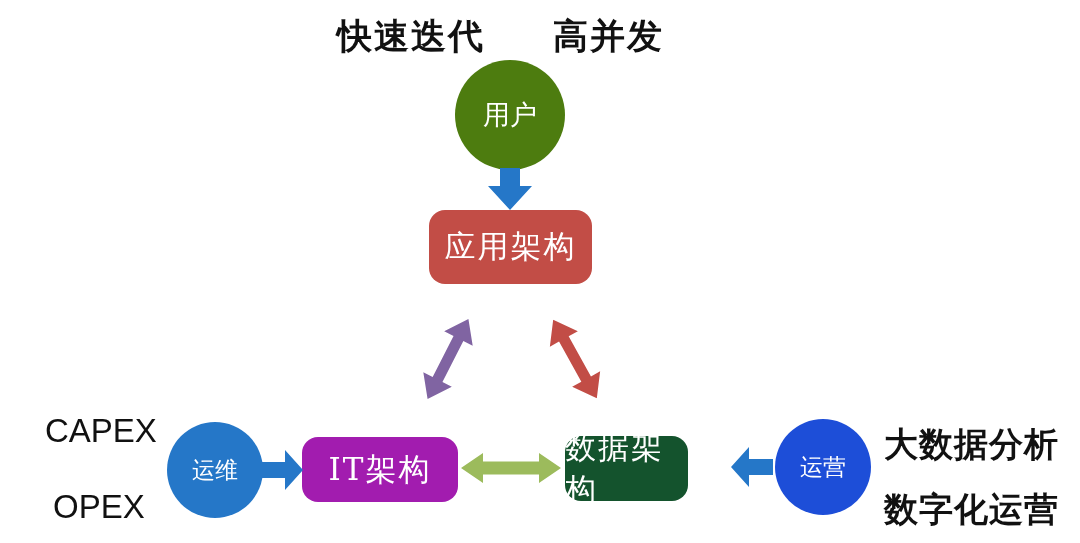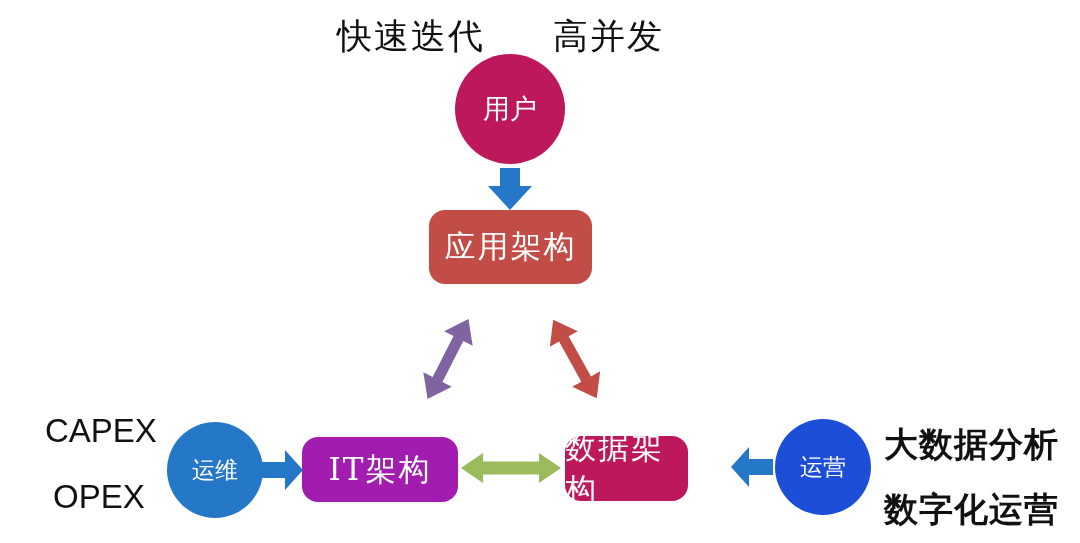--- a/index.html
+++ b/index.html
@@ -12,21 +12,21 @@
     position: relative;
     width: 1080px;
     height: 543px;
     background: #ffffff;
     overflow: hidden;
   }
   .abs { position: absolute; }
 
   .top-label {
     font-size: 35px;
-    font-weight: 400;
+    font-weight: 700;
     color: #111111;
     letter-spacing: 2px;
     white-space: nowrap;
   }
   .side-label-en {
     font-size: 33px;
     font-weight: 400;
     color: #111111;
     white-space: nowrap;
     margin-left: 20px;
@@ -64,21 +64,21 @@
   svg { display: block; }
 </style>
 </head>
 <body>
 
 <div class="canvas">
 
   <div class="abs top-label" style="left:337px; top:13px;">快速迭代</div>
   <div class="abs top-label" style="left:553px; top:13px;">高并发</div>
 
-  <div class="abs circle big" style="left: 455px; top: 54px; background-color: #be185d;">
+  <div class="abs circle big" style="left: 455px; top: 60px; background-color: #4d7c0f;">
     <span>用户</span>
   </div>
 
   <svg class="abs" style="left:488px; top:168px;" width="44" height="42" viewBox="0 0 44 42">
     <polygon points="12,0 32,0 32,18 44,18 22,42 0,18 12,18" fill="#2577C8"></polygon>
   </svg>
 
   <div class="abs box" style="left: 429px; top: 210px; width: 163px; height: 74px; background-color: rgb(194, 77, 70);">
     <span>应用架构</span>
   </div>
@@ -92,39 +92,39 @@
   </svg>
 
   <div class="abs box" style="left: 302px; top: 437px; width: 156px; height: 65px; background-color: #a21caf;">
     <span>IT架构</span>
   </div>
 
   <svg class="abs" style="left:461px; top:453px;" width="100" height="30" viewBox="0 0 100 30">
     <polygon points="0,15 22,0 22,8.5 78,8.5 78,0 100,15 78,30 78,21.5 22,21.5 22,30" fill="#9CBB5C"></polygon>
   </svg>
 
-  <div class="abs box" style="left: 565px; top: 436px; width: 123px; height: 65px; background-color: #be185d;">
+  <div class="abs box" style="left: 565px; top: 436px; width: 123px; height: 65px; background-color: #14532d;">
     <span>数据架构</span>
   </div>
 
   <div class="abs circle small" style="left: 167px; top: 422px; background-color: rgb(37, 119, 200);">
     <span>运维</span>
   </div>
 
   <svg class="abs" style="left:261px; top:450px;" width="42" height="40" viewBox="0 0 42 40">
     <polygon points="0,12 24,12 24,0 42,20 24,40 24,28 0,28" fill="#2577C8"></polygon>
   </svg>
 
   <div class="abs circle small" style="left: 775px; top: 419px; background-color: #1d4ed8;">
     <span>运营</span>
   </div>
 
   <svg class="abs" style="left:731px; top:447px;" width="42" height="40" viewBox="0 0 42 40">
     <polygon points="42,12 18,12 18,0 0,20 18,40 18,28 42,28" fill="#2577C8"></polygon>
   </svg>
 
   <div class="abs side-label-en" style="left:25px; top:412px;">CAPEX</div>
-  <div class="abs side-label-en" style="left:33px; top:478px;">OPEX</div>
+  <div class="abs side-label-en" style="left:33px; top:488px;">OPEX</div>
 
   <div class="abs side-label-cn" style="left:884px; top:422px;">大数据分析</div>
   <div class="abs side-label-cn" style="left:884px; top:487px;">数字化运营</div>
 
 </div>
 
 </body></html>

